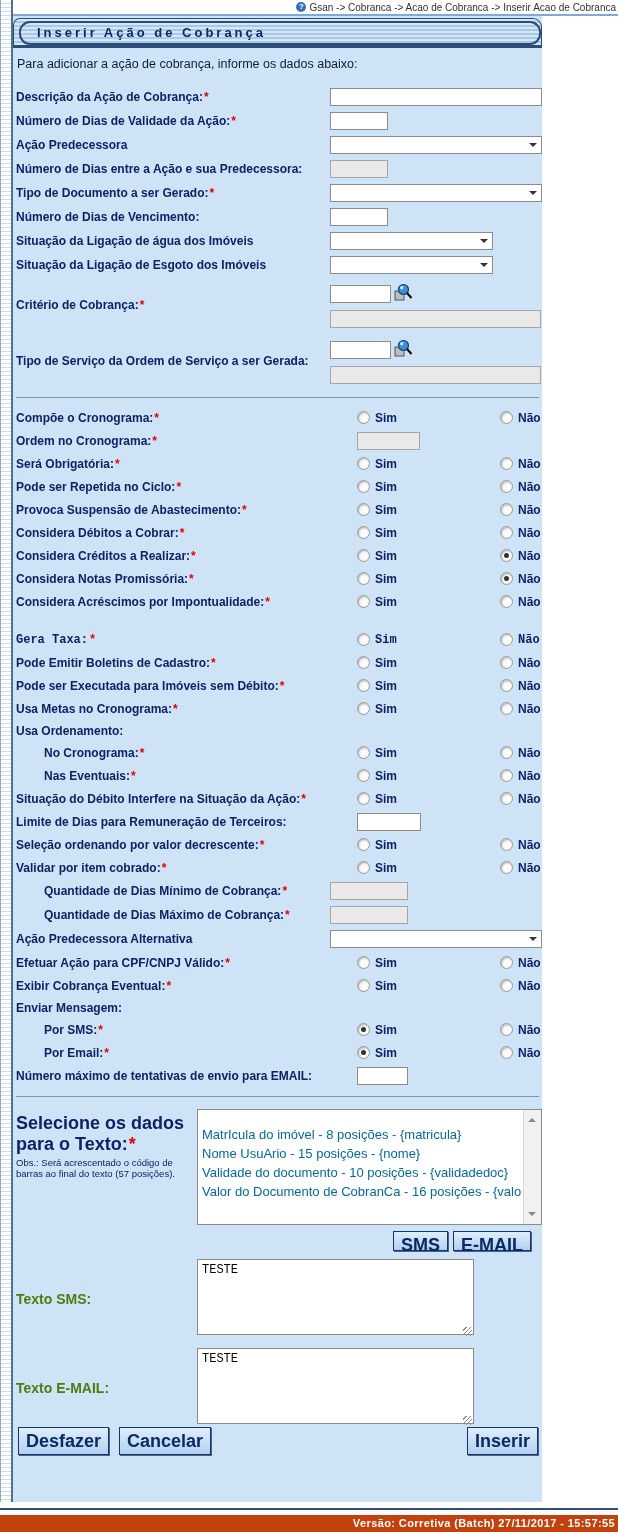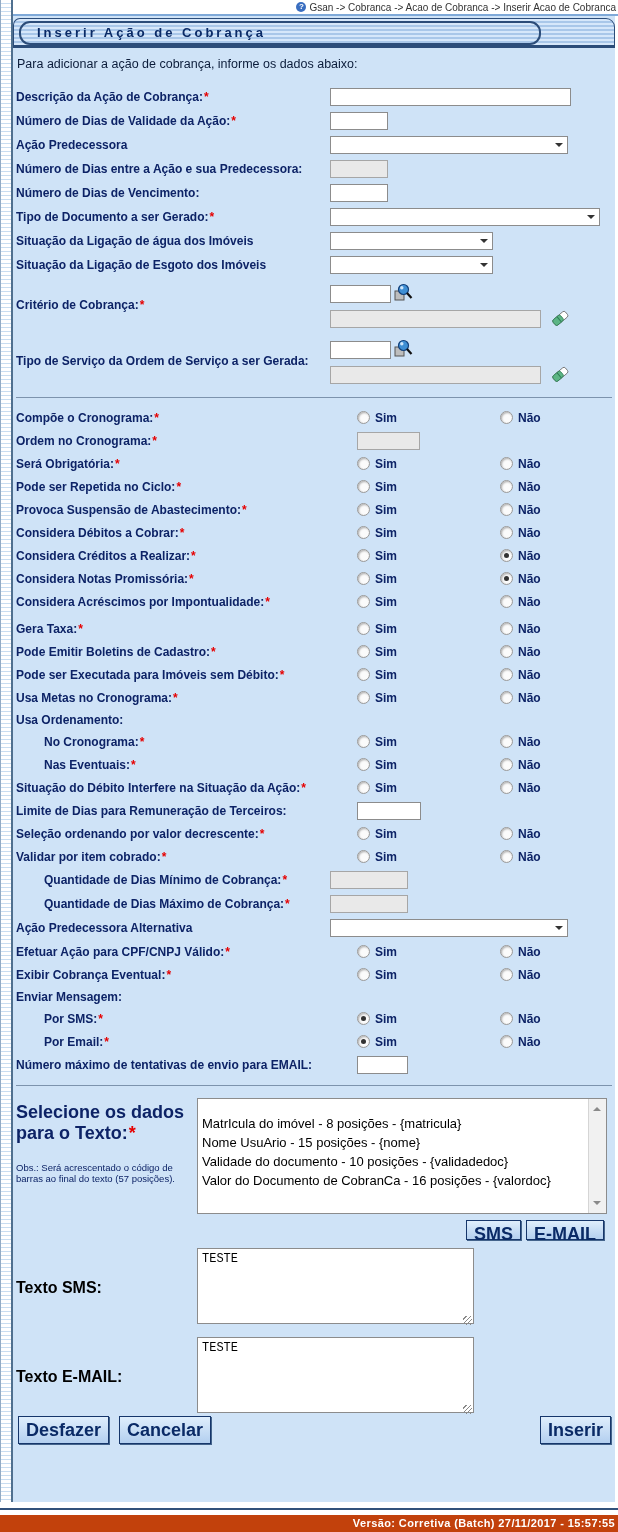--- a/index.html
+++ b/index.html
@@ -18,21 +18,21 @@
     margin-left:13px;height:14px;background:#ffffff;
     display:flex;justify-content:flex-end;align-items:center;gap:3px;
     font-size:10px;color:#333;border-bottom:2px solid #7fa9d8;padding-right:2px;
   }
   .help-ic{
     width:10px;height:10px;border-radius:50%;background:#3a6ec0;color:#fff;
     font-size:8px;font-weight:bold;line-height:10px;text-align:center;flex-shrink:0;
   }
   
   .main{
-    margin-left:13px;width:602px;height:1486px;background:#cfe3f7;
+    margin-left:13px;width:529px;height:1486px;background:#cfe3f7;
     position:relative;overflow:hidden;
   }
   .titlebar{
     margin-top:2px;height:30px;position:relative;
     background:repeating-linear-gradient(180deg,#d6e7fa 0px,#d6e7fa 2px,#a9c7e9 2px,#a9c7e9 4px);
     border:1px solid #2b4c79;border-bottom-width:3px;
     border-radius:7px 9px 0 0;box-sizing:border-box;
   }
   .titletab{
     position:absolute;left:5px;top:2px;width:502px;height:20px;
@@ -77,40 +77,40 @@
   .lookup{display:flex;align-items:center;height:56px;padding-left:3px;}
   .lookup .lbl{width:314px;}
   .lk-ctrl{display:flex;flex-direction:column;gap:5px;}
   .lk-line{display:flex;align-items:flex-end;gap:3px;}
   .icon-btn{width:20px;height:20px;display:inline-block;}
   .eraser-off{margin-left:6px;}
   
   .sel-block{display:flex;align-items:flex-start;padding-left:3px;margin-top:12px;}
   .sel-lblcol{width:181px;flex-shrink:0;padding-top:4px;}
   .sel-title{font-size:18px;font-weight:bold;color:#0d2366;}
-  .sel-note{font-size:9.5px;color:#0d2366;margin-top:18px;line-height:11px;}
+  .sel-note{font-size:9.5px;color:#0d2366;margin-top:2px;line-height:11px;}
   .listbox{position:relative;width:410px;height:116px;background:#fff;border:1px solid #8c8c8c;
            box-sizing:border-box;overflow:hidden;}
   .listbox .items{padding:15px 20px 0 4px;}
-  .lb-item{font-size:13px;color:#000000;line-height:19px;white-space:nowrap;overflow:hidden;}
+  .lb-item{font-size:13px;color:#0369a1;line-height:19px;white-space:nowrap;overflow:hidden;}
   .lb-scroll{position:absolute;right:0;top:0;bottom:0;width:17px;background:#f1f1f1;border-left:1px solid #d5d5d5;}
   .lb-up,.lb-dn{position:absolute;left:4px;width:0;height:0;border:4px solid transparent;}
   .lb-up{top:4px;border-bottom-color:#8a8a8a;}
   .lb-dn{bottom:4px;border-top-color:#8a8a8a;}
   
   .btn{
     display:inline-block;border:1px solid #16366b;background:linear-gradient(#dfeefc,#b3cfef);
     color:#0a2a66;font-weight:bold;font-size:18px;font-family:"Liberation Sans",sans-serif;
     padding:6px 7px;box-shadow:1px 1px 0 #44648c;cursor:pointer;line-height:14px;
   }
   .smsmail-row{display:flex;justify-content:flex-end;gap:5px;margin:6px 11px 0 0;height:20px;}
   .ta-row{display:flex;align-items:center;padding-left:3px;}
   .ta-row.sms{margin-top:8px;height:80px;}
   .ta-row.eml{margin-top:10px;height:78px;}
-  .ta-lbl{width:181px;flex-shrink:0;font-size:16px;font-weight:bold;color:#000000;}
+  .ta-lbl{width:181px;flex-shrink:0;font-size:14px;font-weight:bold;color:#4d7c0f;}
   .ta-wrap{position:relative;}
   textarea.ta{width:277px;height:76px;border:1px solid #8c8c8c;background:#fff;resize:none;
      font:12px "Liberation Mono",monospace;padding:3px 4px;box-sizing:border-box;}
   .rh{position:absolute;right:2px;bottom:3px;width:9px;height:9px;
       background:repeating-linear-gradient(135deg,transparent 0 2px,#8a8a8a 2px 3px);}
   .actions{display:flex;align-items:center;padding:0 4px 0 5px;}
   .actions .gap{width:10px;}
   .actions .spacer{flex:1;}
   
   .bottom{height:30px;background:#fff;}
@@ -153,27 +153,27 @@
       <div class="lbl"><span>Ação Predecessora</span></div>
       <div class="select w238"></div>
     </div>
 
     <div class="row">
       <div class="lbl"><span>Número de Dias entre a Ação e sua Predecessora:</span></div>
       <input class="inp w52 gray" disabled="" style="">
     </div>
 
     <div class="row">
+      <div class="lbl"><span>Tipo de Documento a ser Gerado:</span><span class="req">*</span></div>
+      <div class="select w270"></div>
+    </div>
+
+    <div class="row">
       <div class="lbl"><span>Número de Dias de Vencimento:</span></div>
       <input class="inp w52" style="">
-    </div>
-
-    <div class="row">
-      <div class="lbl"><span>Tipo de Documento a ser Gerado:</span><span class="req">*</span></div>
-      <div class="select w270"></div>
     </div>
 
     <div class="row">
       <div class="lbl"><span>Situação da Ligação de água dos Imóveis</span></div>
       <div class="select w163"></div>
     </div>
 
     <div class="row">
       <div class="lbl"><span>Situação da Ligação de Esgoto dos Imóveis</span></div>
       <div class="select w163"></div>
@@ -349,21 +349,21 @@
             <span class="rb"></span>
             <span>Sim</span>
           </span>
           <span class="pair">
             <span class="rb"></span>
             <span>Não</span>
           </span>
         </div>
     </div>
 
-    <div class="row r23" style="margin-top:4px;">
+    <div class="row r23" style="margin-top:15px;font-family:Liberation Mono, monospace;">
       <div class="lbl"><span>Gera Taxa:</span><span class="req">*</span></div>
       <div class="radios">
           <span class="pair sim">
             <span class="rb"></span>
             <span>Sim</span>
           </span>
           <span class="pair">
             <span class="rb"></span>
             <span>Não</span>
           </span>

